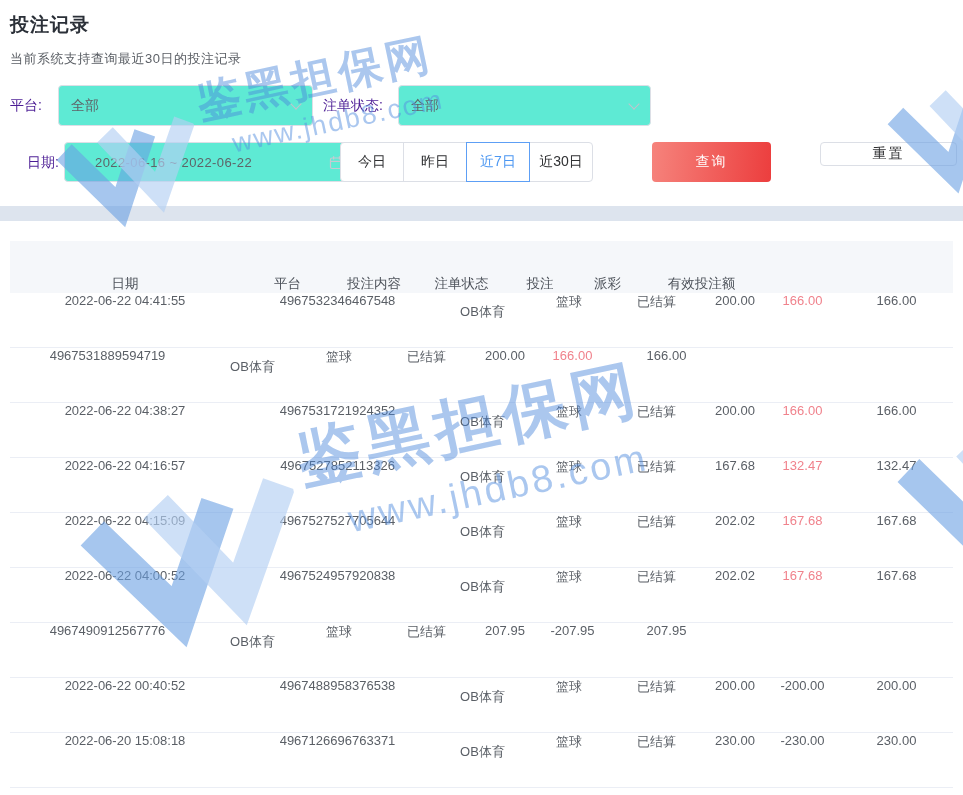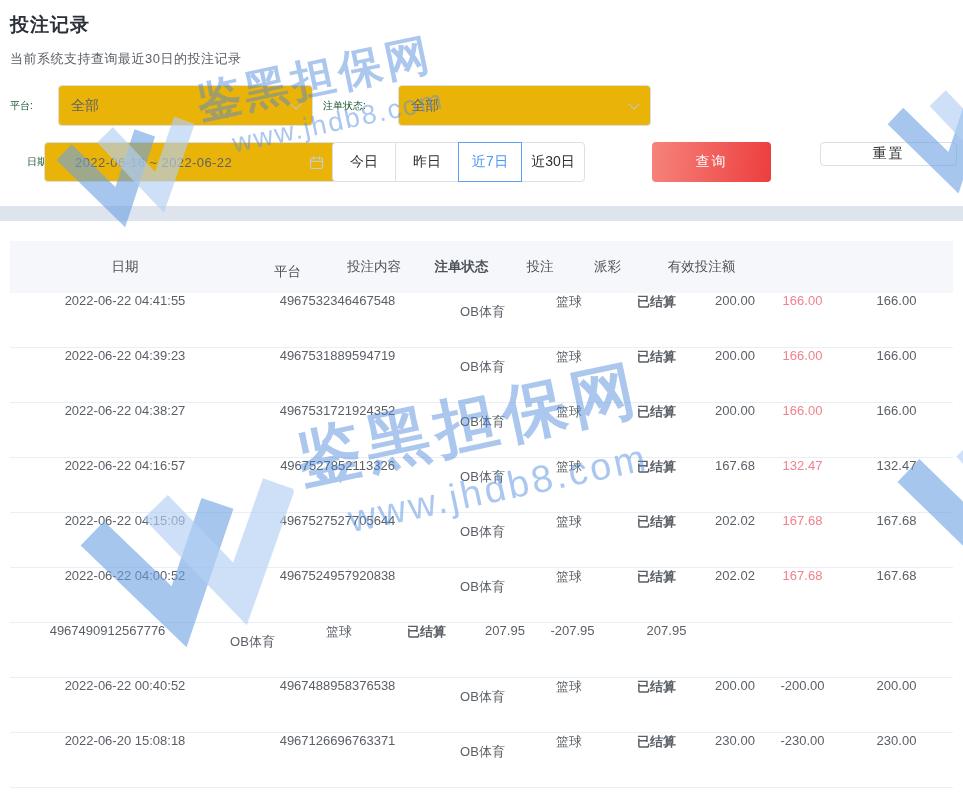--- a/index.html
+++ b/index.html
@@ -9,69 +9,69 @@
     background:#ffffff; font-family:"Liberation Sans", sans-serif;
   }
   .page-title {
     position:absolute; left:10px; top:12px; margin:0;
     font-size:19px; font-weight:600; color:#2b3038; letter-spacing:1px;
   }
   .page-subtitle {
     position:absolute; left:10px; top:50px; margin:0;
     font-size:13px; color:#5c6066; letter-spacing:0.5px;
   }
-  .flabel { position:absolute; font-size:10px; color:#14532d; }
+  .flabel { position:absolute; font-size:14px; color:#4c1d95; }
   .lbl-row1 { top:85px; line-height:41px; }
   .lbl-row2 { top:142px; line-height:40px;margin-left:17px; }
   .select, .date-input {
-    position:absolute; border:1px solid #dcdfe6; border-radius:4px; background:#eab308;
+    position:absolute; border:1px solid #dcdfe6; border-radius:4px; background:#5eead4;
     display:flex; align-items:center; padding:0 12px; cursor:pointer;
     font-size:14px; color:#5f6368;
   }
   .chev {
     width:8px; height:8px; border-right:1.5px solid #c0c4cc; border-bottom:1.5px solid #c0c4cc;
     transform:rotate(45deg); margin-left:auto; margin-top:-4px; flex:0 0 auto;
   }
   .date-input { font-size:13px; letter-spacing:0.4px; }
   .cal-icon { margin-left:auto; flex:0 0 auto; display:block; }
   .quick-group { position:absolute; left:325px; top:142px; display:flex; }
   .qbtn {
     width:64px; height:40px; margin-left:-1px; border:1px solid #dcdfe6; background:#fff;
     display:flex; align-items:center; justify-content:center;
     font-size:14px; color:#303133; cursor:pointer; position:relative;
   }
-  .qbtn:first-child { margin-left:7px; border-radius:4px 0 0 4px; }
+  .qbtn:first-child { margin-left:15px; border-radius:4px 0 0 4px; }
   .qbtn:last-child { border-radius:0 4px 4px 0; }
-  .qbtn.active { border-color:#5d9ff5; color:#4c97f2; z-index:2;font-family:Liberation Mono, monospace; }
+  .qbtn.active { border-color:#5d9ff5; color:#4c97f2; z-index:2; }
   .query-btn {
     position:absolute; left:652px; top:142px; width:119px; height:40px;
     border:none; border-radius:4px; color:#fff; font-size:14px; letter-spacing:2px;
     background:linear-gradient(95deg, #f6837c 0%, #ec3e3e 100%); cursor:pointer;
     font-family:"Liberation Sans", sans-serif;
   }
   .reset-btn {
     position:absolute; left:820px; top:142px; width:137px; height:24px;
     background:#fff; border:1px solid #dcdfe6; border-radius:4px;
     color:#303133; font-size:14px; letter-spacing:2px; cursor:pointer;
     font-family:"Liberation Sans", sans-serif;
   }
   .band { position:absolute; left:0; top:206px; width:963px; height:15px; background:#dde4ee; }
   .thead {
     position:absolute; left:10px; top:241px; width:943px; height:52px;
-    background:#f5f7fa; display:flex; align-items:center;
+    background:#f5f7fa; display:flex; align-items:flex-end;
     font-size:13.5px; color:#4d525a;
   }
   .tbody { position:absolute; left:10px; top:293px; width:943px; }
   .trow {
     display:flex; align-items:flex-start; height:55px; width:943px;
     border-bottom:1px solid #ebeef5; font-size:13px; color:#5a5f66; background:transparent;
   }
   .hc, .tc { text-align:center; overflow:hidden; white-space:nowrap; }
   .c1 { width:230px; } .c2 { width:195px; } .c3 { width:95px;margin-top:10px; } .c4 { width:78px; }
-  .c5 { width:97px;font-weight:bold; } .c6 { width:60px; } .c7 { width:75px; } .c8 { width:113px; }
+  .c5 { width:97px; } .c6 { width:60px; } .c7 { width:75px; } .c8 { width:113px; }
   .payout-win { color:#f0828c; }
   
   .wm { position:absolute; pointer-events:none; transform:rotate(-12deg); display:flex; align-items:flex-start; z-index:50; }
   .wm-logo { flex:0 0 auto; }
   .wm-text { display:flex; flex-direction:column; }
   .wm-brand { font-weight:bold; color:rgba(72,134,219,0.46); white-space:nowrap; }
   .wm-url { color:rgba(85,144,224,0.5); white-space:nowrap; }
   .wm-a { left:52px; top:64px; }
   .wm-a .wm-logo { width:145px; height:118px; margin-top:22px; }
   .wm-a .wm-brand { font-size:44px; letter-spacing:4px; margin-left:8px; }
@@ -96,21 +96,21 @@
   <span>全部</span>
   <i class="chev"></i>
 </div>
 <span class="flabel lbl-row1" style="left:323px;">注单状态:</span>
 <div class="select" style="left:398px; top:85px; width:253px; height:41px;">
   <span>全部</span>
   <i class="chev"></i>
 </div>
 
 <span class="flabel lbl-row2" style="left:10px;">日期:</span>
-<div class="date-input" style="left:44px; top:142px; width:293px; height:40px;padding-left:30px;">
+<div class="date-input" style="left:64px; top:142px; width:293px; height:40px;padding-left:30px;">
   <span>2022-06-16 ~ 2022-06-22</span>
   <svg class="cal-icon" width="15" height="15" viewBox="0 0 15 15">
     <rect x="1.5" y="3" width="12" height="10.5" rx="1.5" fill="none" stroke="#c6cad1" stroke-width="1.2"></rect>
     <line x1="4.6" y1="1.2" x2="4.6" y2="4.6" stroke="#c6cad1" stroke-width="1.2"></line>
     <line x1="10.4" y1="1.2" x2="10.4" y2="4.6" stroke="#c6cad1" stroke-width="1.2"></line>
     <line x1="1.5" y1="6.4" x2="13.5" y2="6.4" stroke="#c6cad1" stroke-width="1.2"></line>
   </svg>
 </div>
 <div class="quick-group">
     <div class="qbtn">今日</div>
@@ -137,21 +137,20 @@
       <span class="tc c1">2022-06-22 04:41:55</span>
       <span class="tc c2">4967532346467548</span>
       <span class="tc c3">OB体育</span>
       <span class="tc c4">篮球</span>
       <span class="tc c5">已结算</span>
       <span class="tc c6">200.00</span>
       <span class="tc c7 payout-win">166.00</span>
       <span class="tc c8">166.00</span>
     </div>
     <div class="trow">
-      <span class="tc c1">2022-06-22 04:39:23</span>
       <span class="tc c2">4967531889594719</span>
       <span class="tc c3">OB体育</span>
       <span class="tc c4">篮球</span>
       <span class="tc c5">已结算</span>
       <span class="tc c6">200.00</span>
       <span class="tc c7 payout-win">166.00</span>
       <span class="tc c8">166.00</span>
     </div>
     <div class="trow">
       <span class="tc c1">2022-06-22 04:38:27</span>

